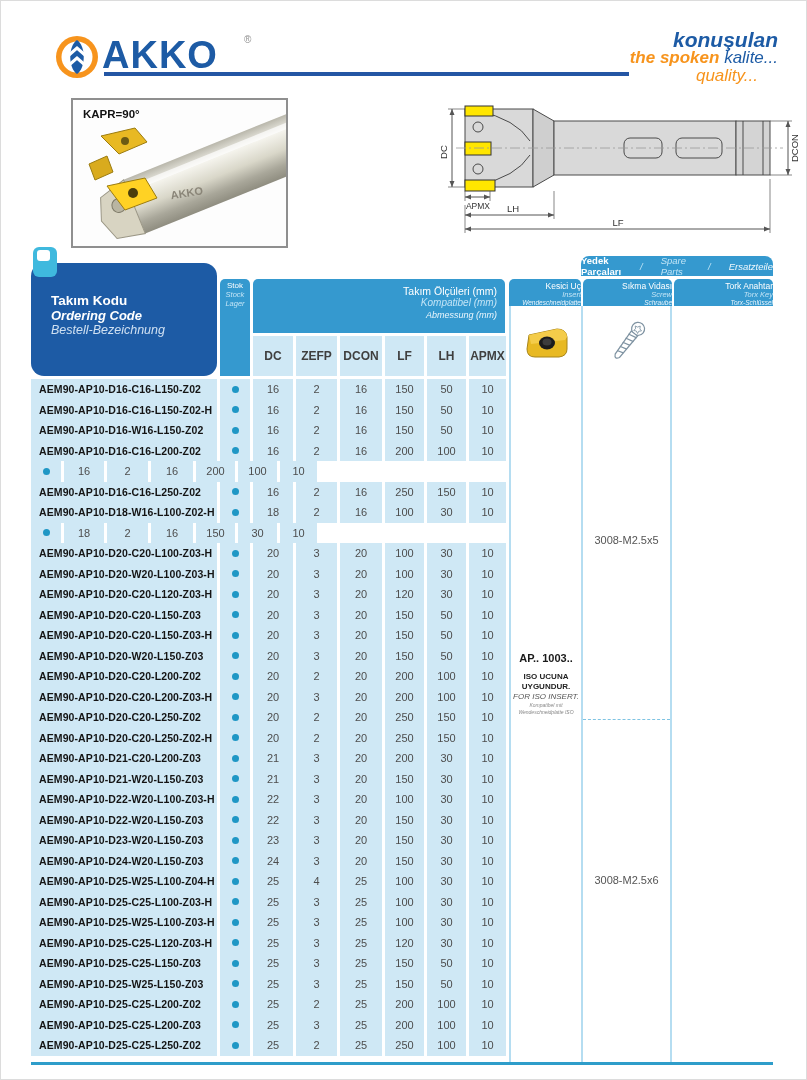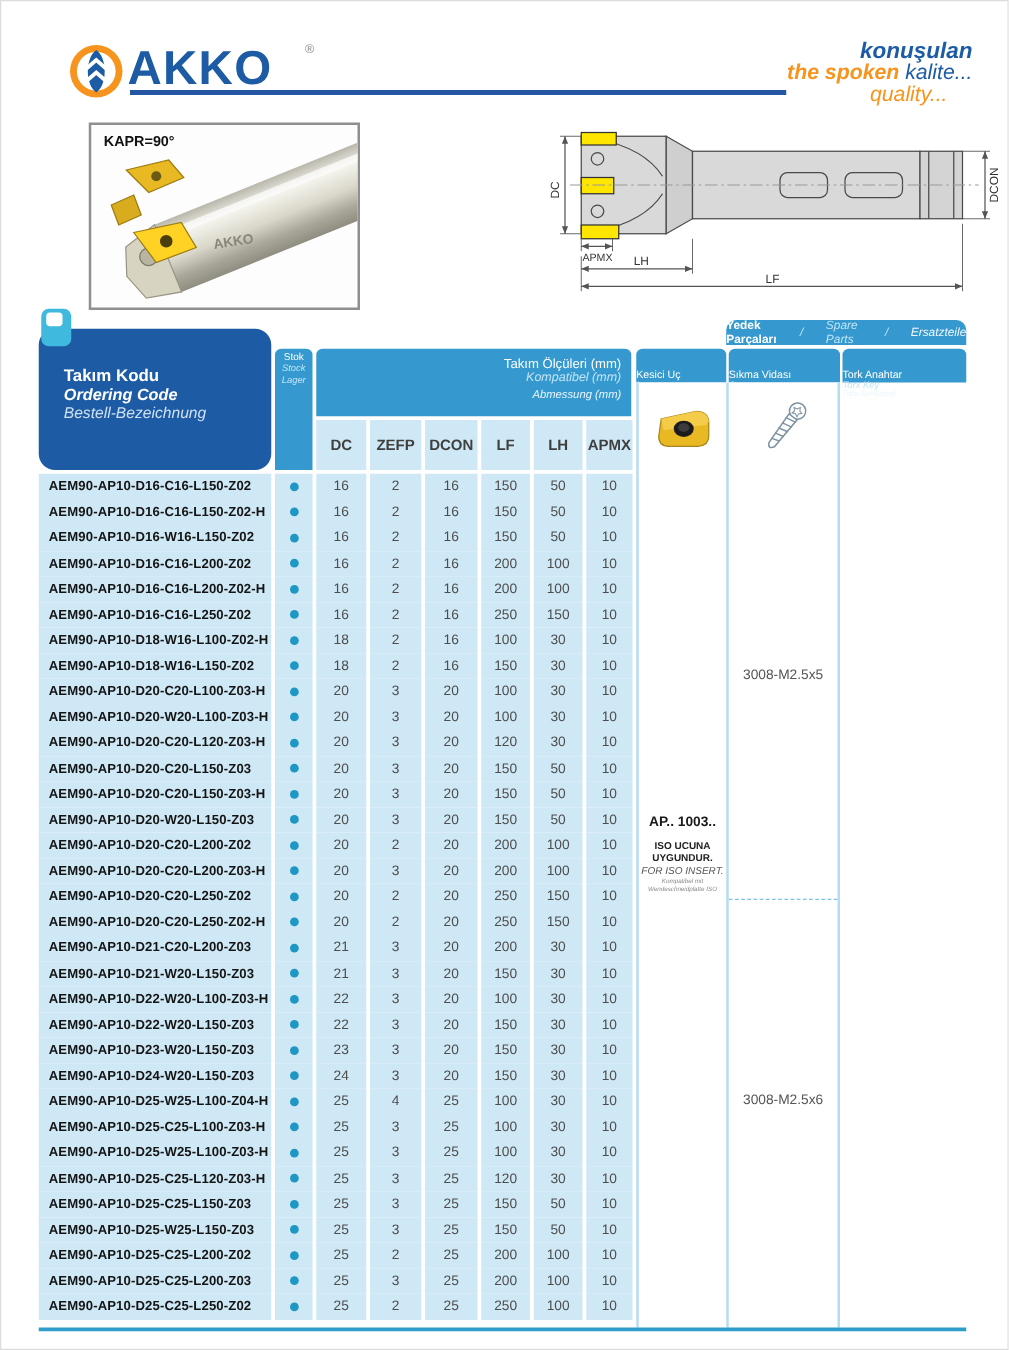--- a/index.html
+++ b/index.html
@@ -7,21 +7,21 @@
   .page { position:relative; width:807px; height:1080px; background:#fff;
           border:1px solid #dcdcdc; overflow:hidden; margin:0 auto; }
 
   
   .logo-icon { position:absolute; left:54px; top:34px; width:44px; height:44px; }
   .brand-name { position:absolute; left:101px; top:33px; font-size:38px; font-weight:bold;
                 color:#1d5ba5; letter-spacing:1px; }
   .brand-reg { position:absolute; left:243px; top:33px; font-size:10px; color:#8f8f8f; }
   .brand-rule { position:absolute; left:103px; top:71px; width:525px; height:4px; background:#2456a4; }
   .tagline { position:absolute; right:28px; top:30px; text-align:right; font-style:italic; line-height:18px; }
-  .tag-1 { font-size:18px; font-weight:bold; color:#1d5ba5; }
+  .tag-1 { font-size:21px; font-weight:bold; color:#1d5ba5; }
   .tag-2 { font-size:17px; }
   .tag-2 .orange { color:#f7941d; font-weight:bold; }
   .tag-2 .blue { color:#1d5ba5; }
   .tag-3 { font-size:17px; color:#f7941d; margin-right:20px; }
 
   
   .fig-photo { position:absolute; left:70px; top:97px; width:217px; height:150px;
                border:2px solid #8f8f8f; background:#fdfdfd; }
   .kapr-label { position:absolute; left:10px; top:8px; font-size:11.5px; font-weight:bold; color:#111; }
   .fig-diagram { position:absolute; left:437px; top:96px; width:366px; height:140px; }
@@ -49,21 +49,21 @@
                text-align:center; padding-top:2px; font-size:8px; line-height:9px; }
   .stok-head .en, .stok-head .de { font-style:italic; font-size:7.5px; color:#c2e4f6; }
 
   .dim-head { position:absolute; left:222px; top:23px; width:252px; height:54px; border-radius:5px 5px 0 0;
               text-align:right; padding:6px 8px 0 0; line-height:12px; }
   .dim-head .tr { font-size:10.5px; }
   .dim-head .en { font-size:10px; font-style:italic; color:#c2e4f6; }
   .dim-head .de { font-size:9px; font-style:italic; color:#eaf6fd; }
 
   .mini-head { position:absolute; top:23px; height:27px; border-radius:5px 5px 0 0;
-               text-align:left; line-height:8.5px; padding-top:16px; }
+               text-align:right; line-height:8.5px; padding-top:3px; }
   .mini-head .tr { font-size:8.5px; }
   .mini-head .en { font-size:7.5px; font-style:italic; color:#c2e4f6; }
   .mini-head .de { font-size:6.5px; font-style:italic; color:#eaf6fd; }
   .insert-head { left:478px; width:72px; }
   .screw-head  { left:552px; width:89px; }
   .torx-head   { left:643px; width:99px; }
 
   .lab-row { position:absolute; left:222px; top:80px; height:40px; display:flex; }
   .lab { background:#cfe8f5; margin-right:3px; display:flex; align-items:center; justify-content:center;
          font-size:12px; font-weight:bold; color:#3f3f3f; }
@@ -347,21 +347,20 @@
           </div>
           <div class="cell c-num w-dc">16</div>
           <div class="cell c-num w-zefp">2</div>
           <div class="cell c-num w-dcon">16</div>
           <div class="cell c-num w-lf">200</div>
           <div class="cell c-num w-lh">100</div>
           <div class="cell c-num w-apmx">10</div>
         </div>
 
         <div class="trow">
-          <div class="cell c-code">AEM90-AP10-D16-C16-L200-Z02-H</div>
           <div class="cell c-stok">
             <span class="dot"></span>
           </div>
           <div class="cell c-num w-dc">16</div>
           <div class="cell c-num w-zefp">2</div>
           <div class="cell c-num w-dcon">16</div>
           <div class="cell c-num w-lf">200</div>
           <div class="cell c-num w-lh">100</div>
           <div class="cell c-num w-apmx">10</div>
         </div>
@@ -386,21 +385,20 @@
           </div>
           <div class="cell c-num w-dc">18</div>
           <div class="cell c-num w-zefp">2</div>
           <div class="cell c-num w-dcon">16</div>
           <div class="cell c-num w-lf">100</div>
           <div class="cell c-num w-lh">30</div>
           <div class="cell c-num w-apmx">10</div>
         </div>
 
         <div class="trow">
-          <div class="cell c-code">AEM90-AP10-D18-W16-L150-Z02</div>
           <div class="cell c-stok">
             <span class="dot"></span>
           </div>
           <div class="cell c-num w-dc">18</div>
           <div class="cell c-num w-zefp">2</div>
           <div class="cell c-num w-dcon">16</div>
           <div class="cell c-num w-lf">150</div>
           <div class="cell c-num w-lh">30</div>
           <div class="cell c-num w-apmx">10</div>
         </div>

